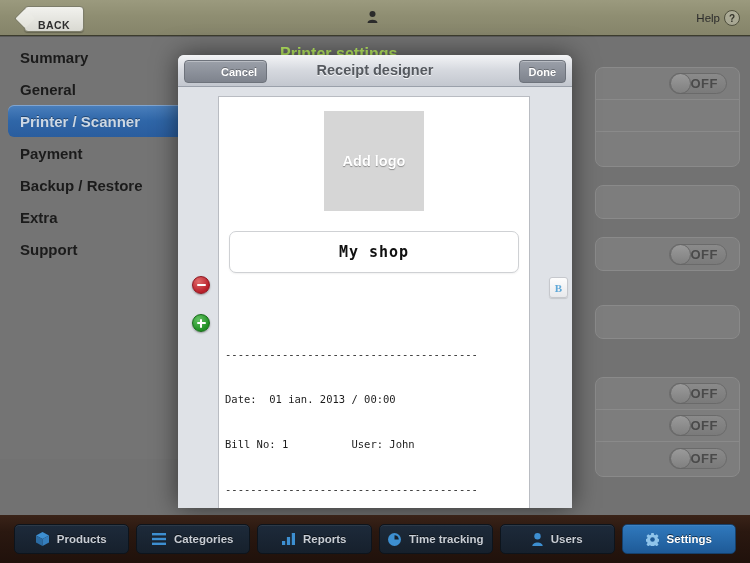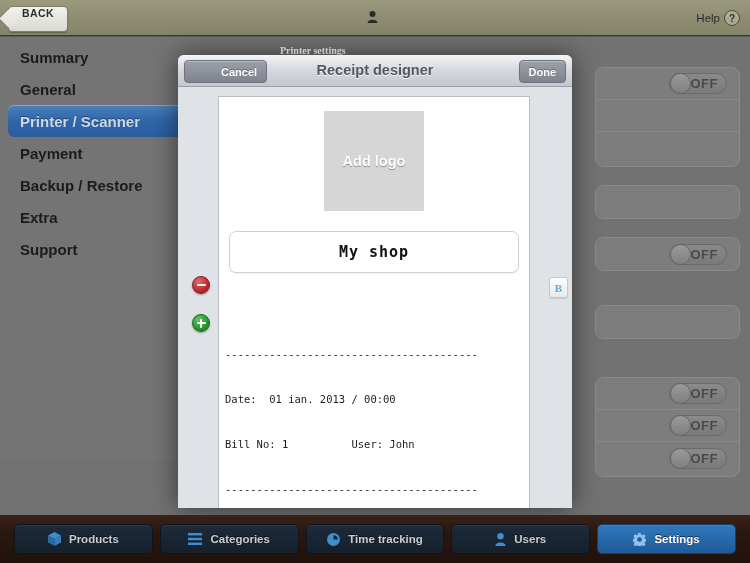--- a/index.html
+++ b/index.html
@@ -27,30 +27,30 @@
   }
   .topbar:after {
     content: "";
     position: absolute;
     left: 0; right: 0; bottom: -3px;
     height: 3px;
     background: linear-gradient(180deg, rgba(0,0,0,0.35), rgba(0,0,0,0));
   }
   .back-btn {
     position: absolute;
-    left: 8px; top: 6px;
+    left: 24px; top: 6px;
     width: 58px; height: 24px;
     background: linear-gradient(180deg, #f2f2ee 0%, #d9d9d2 100%);
     border: 1px solid #7d7d6a;
     border-radius: 4px 4px 4px 4px;
     font-size: 10.5px;
     font-weight: bold;
     color: #2e2e2e;
     display: flex;
-    align-items: flex-start;
+    align-items: flex-end;
     justify-content: center;
     letter-spacing: 0.4px;
     box-shadow: 0 1px 1px rgba(0,0,0,0.25);
   }
   .back-btn:before {
     content: "";
     position: absolute;
     left: -8px; top: 4px;
     width: 14px; height: 14px;
     background: linear-gradient(135deg, #f0f0ec, #e2e2da);
@@ -129,24 +129,23 @@
   }
 
   .content {
     position: absolute;
     left: 200px; top: 0;
     width: 550px; height: 478px;
   }
   .content-title {
     position: absolute;
     left: 80px; top: 8px;
-    font-size: 10px;
-    font-weight: bold;
-    color: #ffffff;
-    font-family: Liberation Serif, serif;
+    font-size: 16px;
+    font-weight: bold;
+    color: #bef264;
   }
   .panel {
     position: absolute;
     background: #7d7d7d;
     border: 1px solid #8a8a8a;
     border-radius: 8px;
     box-sizing: border-box;
   }
   .prow {
     height: 32px;
@@ -554,20 +553,30 @@
     <span>
       <svg width="14" height="12" viewBox="0 0 14 12">
           <rect y="0" width="14" height="2.4" fill="#3d8fd1"></rect>
           <rect y="4.8" width="14" height="2.4" fill="#3d8fd1"></rect>
           <rect y="9.6" width="14" height="2.4" fill="#3d8fd1"></rect>
         </svg>
     </span>
     <span>Categories</span>
   </div>
 
+  <div class="tab">
+    <span>
+      <svg width="13" height="12" viewBox="0 0 13 12">
+          <rect x="0" y="8" width="3.2" height="4" fill="#3d8fd1"></rect>
+          <rect x="4.9" y="4" width="3.2" height="8" fill="#3d8fd1"></rect>
+          <rect x="9.8" y="0" width="3.2" height="12" fill="#3d8fd1"></rect>
+        </svg>
+    </span>
+    <span>Reports</span>
+  </div>
 
   <div class="tab">
     <span>
       <svg width="13" height="13" viewBox="0 0 13 13">
           <circle cx="6.5" cy="6.5" r="6.5" fill="#3d8fd1"></circle>
           <path d="M6.5 6.5 L6.5 2.2 A4.3 4.3 0 0 1 10.8 6.5 Z" fill="#16202c"></path>
         </svg>
     </span>
     <span>Time tracking</span>
   </div>

